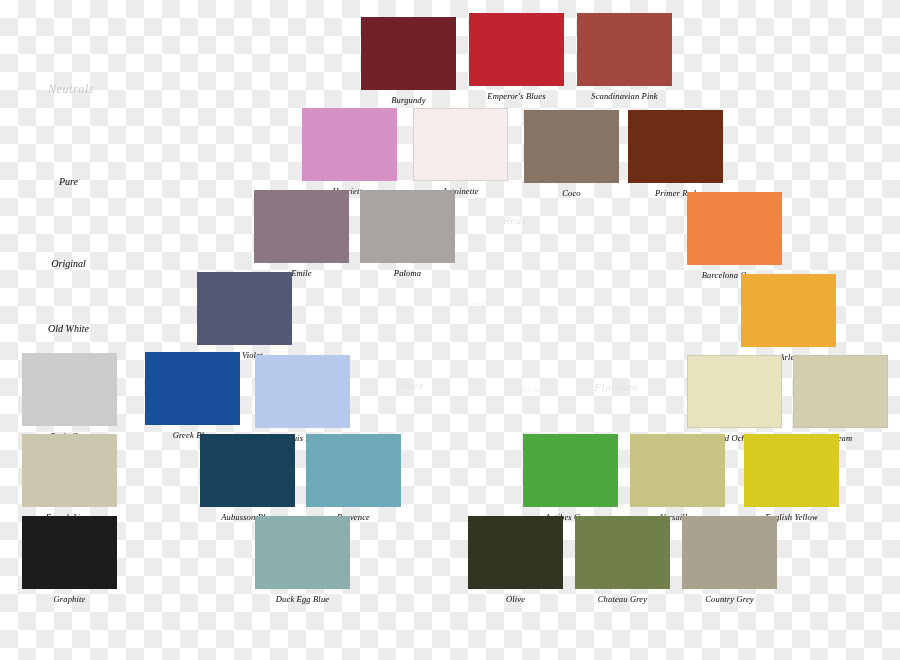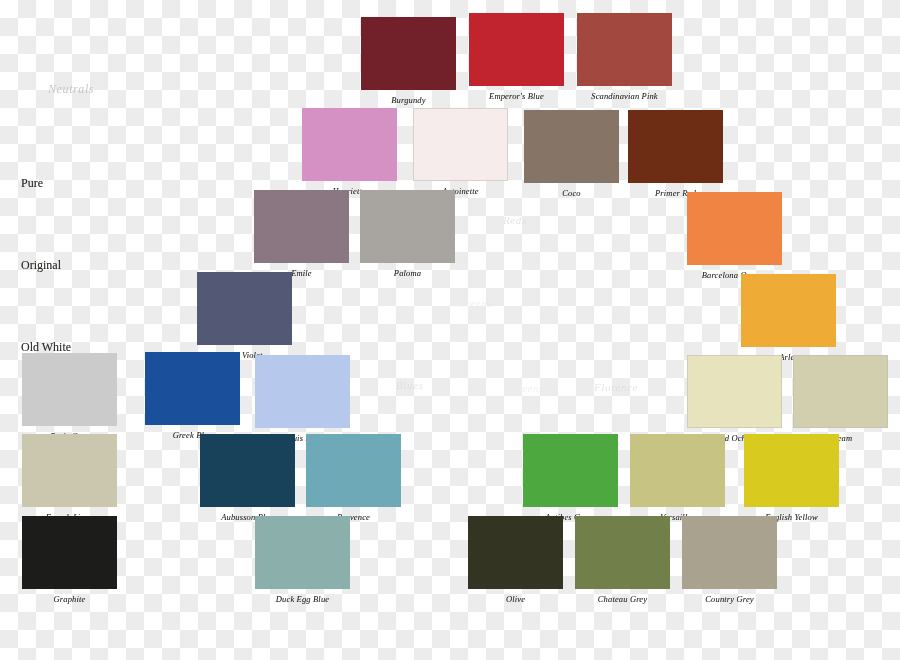--- a/index.html
+++ b/index.html
@@ -84,48 +84,49 @@
   }
   .group-heading.ghost-faint {
     color: rgba(170,168,165,0.17);
     font-size: 11px;
   }
 
   
   .neutral-name {
     position: absolute;
     width: 95px;
-    text-align: left;
-    font-family: "Liberation Serif", serif;
-    font-size: 12px;
+    text-align: center;
+    font-family: "Liberation Serif", serif;
+    font-style: italic;
+    font-size: 10px;
     color: #2a2724;
     white-space: nowrap;
     text-shadow: 0 0 0.6px rgba(60,55,50,0.35);
   }
 </style>
 </head>
 <body>
 
 <div id="palette-canvas">
     <div class="group-heading" style="left: 48px; top: 82px;">Neutrals</div>
     <div class="group-heading ghost" style="left: 503px; top: 214px;">Reds</div>
     <div class="group-heading ghost" style="left: 396px; top: 379px;">Blues</div>
     <div class="group-heading ghost-faint" style="left: 457px; top: 297px;">Greens</div>
     <div class="group-heading ghost" style="left: 594px; top: 381px;">Florence</div>
     <div class="group-heading ghost-faint" style="left: 509px; top: 382px;">Greens</div>
     <div class="neutral-name" style="left: 21px; top: 176px;">Pure</div>
     <div class="neutral-name" style="left: 21px; top: 258px;">Original</div>
-    <div class="neutral-name" style="left: 21px; top: 340px;">Old White</div>
+    <div class="neutral-name" style="left: 21px; top: 323px;">Old White</div>
     <div class="swatch-cell" style="left: 361px; top: 17px;">
       <div class="swatch-chip" style="background: rgb(114, 33, 42);"></div>
       <div class="swatch-label">Burgundy</div>
     </div>
     <div class="swatch-cell" style="left: 469px; top: 13px;">
       <div class="swatch-chip" style="background: rgb(193, 36, 47);"></div>
-      <div class="swatch-label">Emperor's Blue</div>
+      <div class="swatch-label">Emperor's Blues</div>
     </div>
     <div class="swatch-cell" style="left: 577px; top: 13px; padding-left: 40px;">
       <div class="swatch-chip" style="background: rgb(162, 72, 62);"></div>
       <div class="swatch-label">Scandinavian Pink</div>
     </div>
     <div class="swatch-cell" style="left: 302px; top: 108px;">
       <div class="swatch-chip" style="background: rgb(213, 144, 196);"></div>
       <div class="swatch-label">Henrietta</div>
     </div>
     <div class="swatch-cell" style="left: 413px; top: 108px;">

